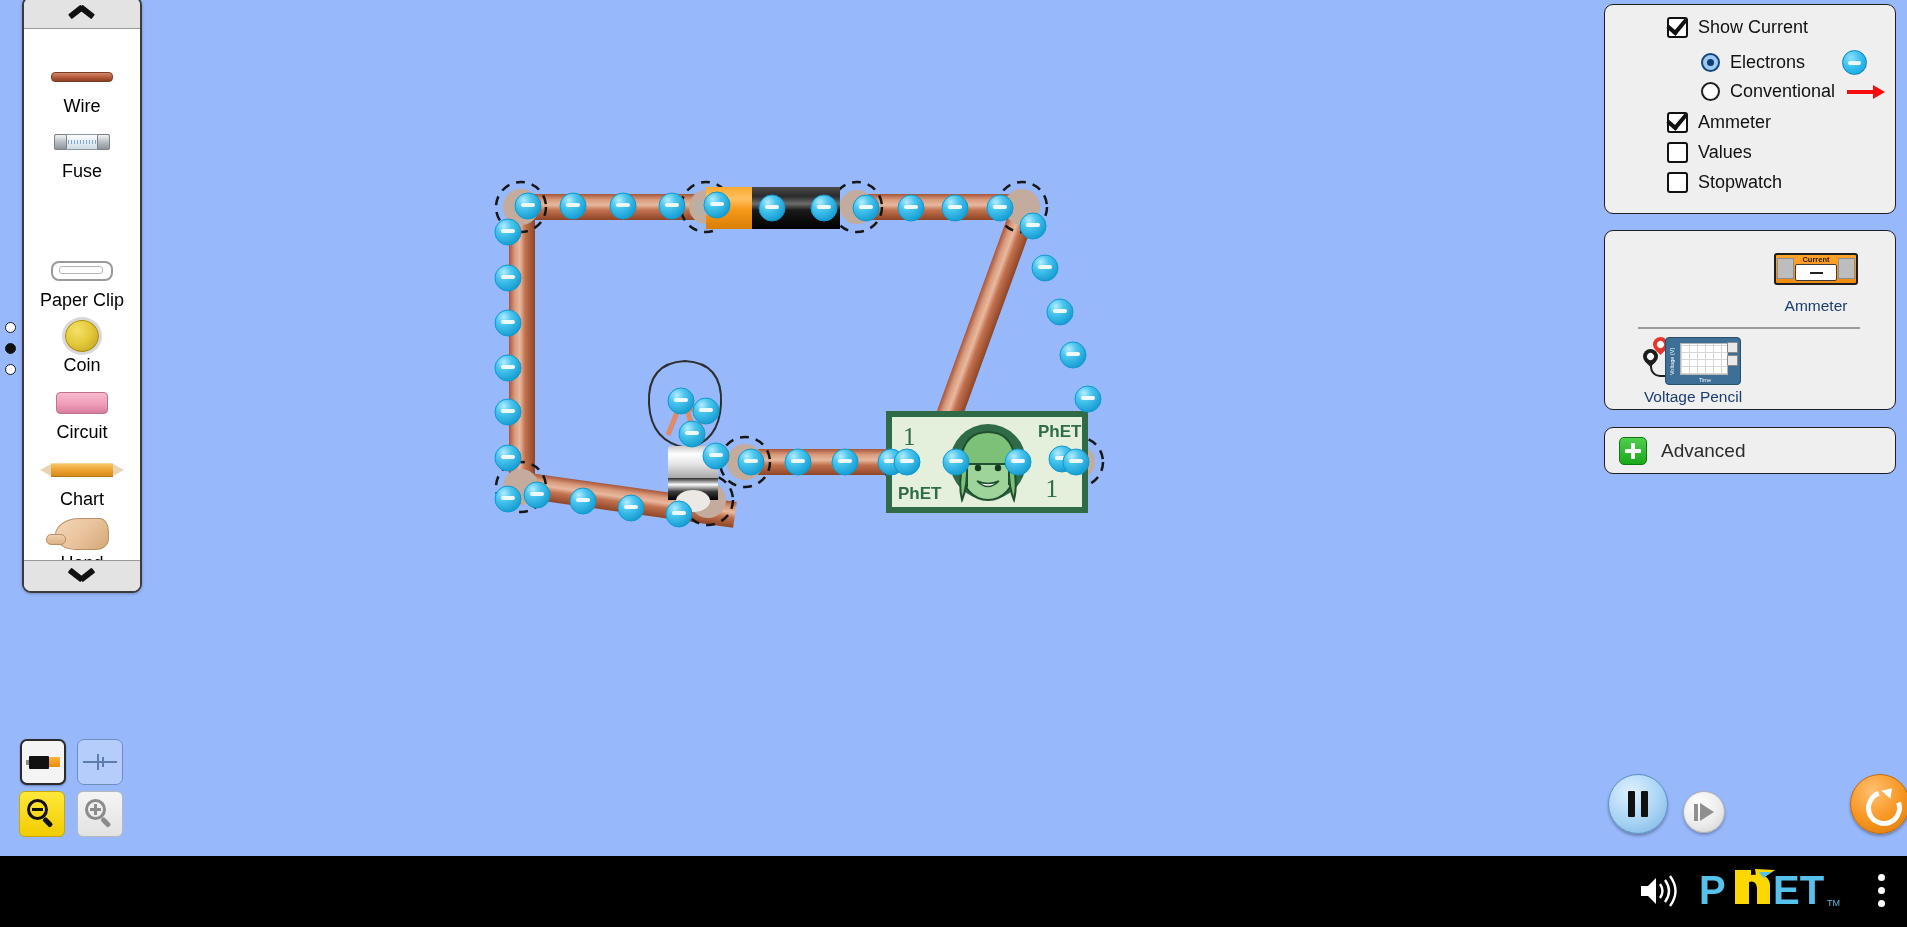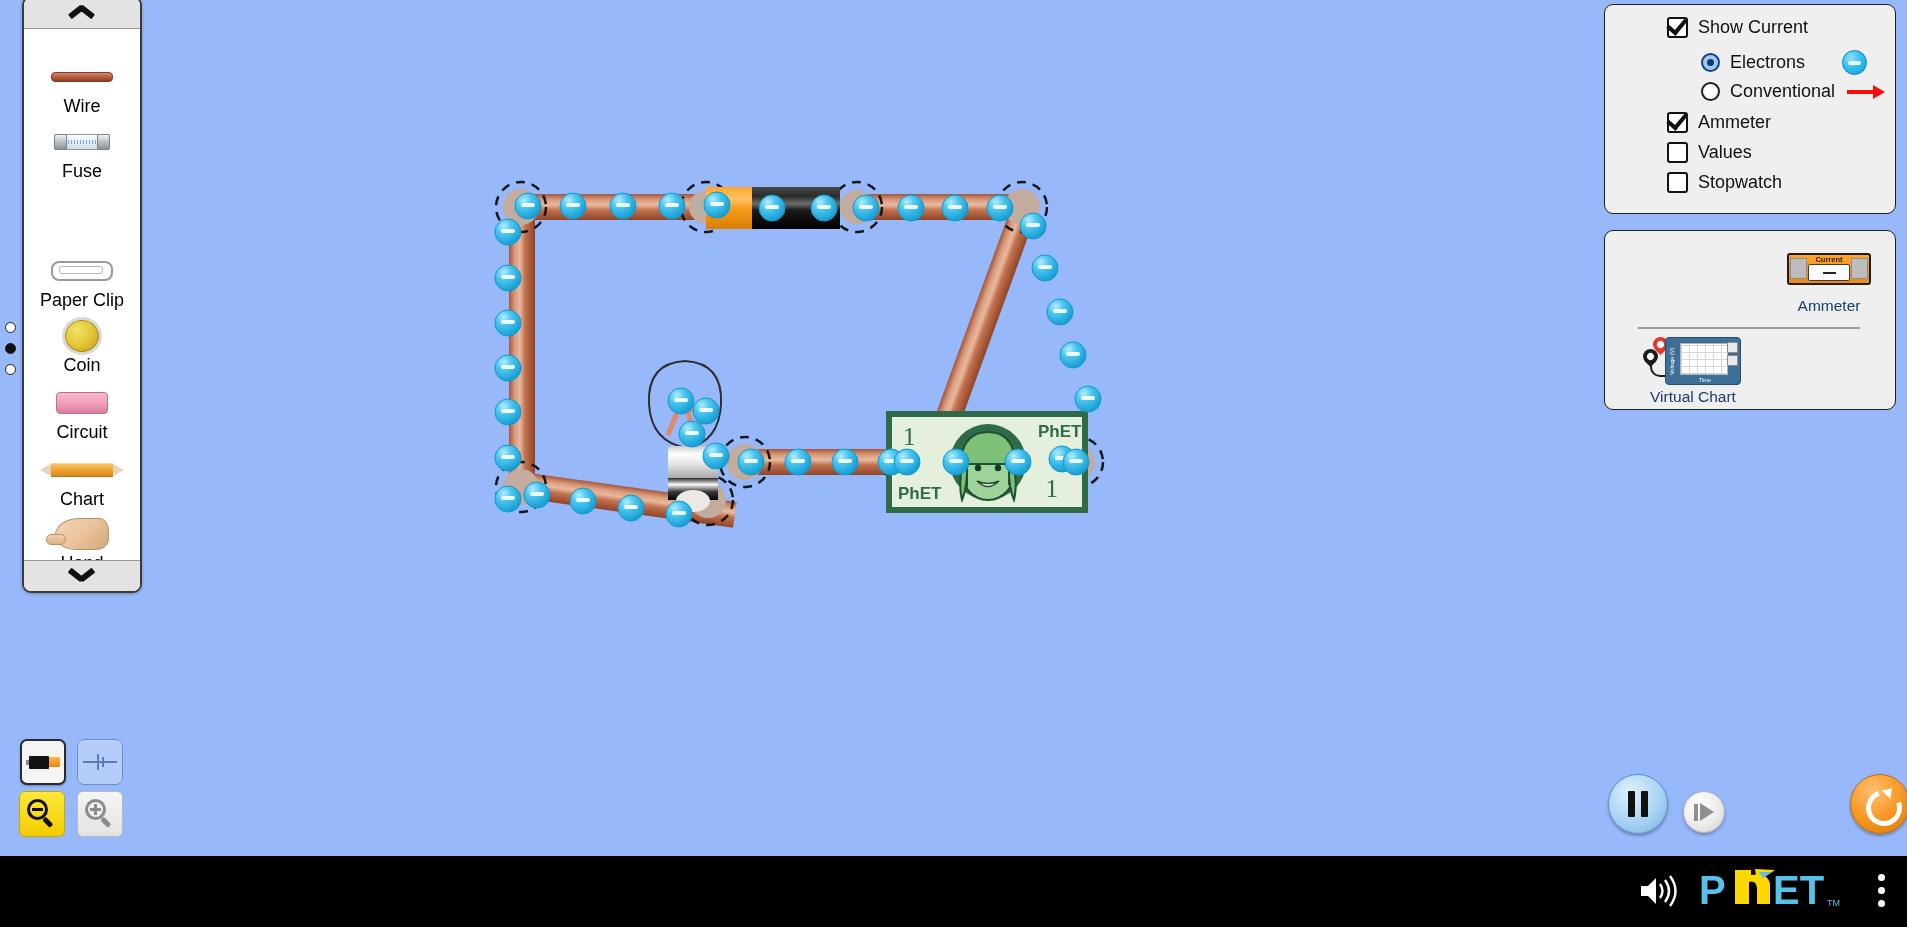--- a/index.html
+++ b/index.html
@@ -852,21 +852,21 @@
 
     <div class="ctrl-row" style="position:absolute;left:18px;top:167px">
       <div class="chk"></div>
       <div class="ctrl-label">Stopwatch</div>
     </div>
   </div>
 
   <div class="panel" id="panel-sensors">
 
 
-    <div class="sensor-cell" style="left:156px;top:22px;width:136px">
+    <div class="sensor-cell" style="left:143px;top:22px;width:136px">
       <div class="am">
         <div class="am-body"></div>
         <div class="am-gray l"></div>
           <div class="am-gray r"></div>
         <div class="am-title">Current</div>
         <div class="am-screen">
             <i></i>
           </div>
       </div>
       <div class="sensor-label" style="margin-top:12px">Ammeter</div>
@@ -882,25 +882,29 @@
         <div class="chart-box">
           <div class="chart-ylab">Voltage (V)</div>
           <div class="chart-plot"></div>
           <div class="chart-xlab">Time</div>
           <div class="chart-btns">
               <span></span>
               <span></span>
             </div>
         </div>
       </div>
-      <div class="sensor-label">Virtual Chart</div>
-    </div>
-
-  </div>
-
+      <div class="sensor-label">Voltage Pencil</div>
+    </div>
+
+  </div>
+
+  <div class="panel" id="panel-advanced">
+    <div id="adv-plus"></div>
+    <div id="adv-label">Advanced</div>
+  </div>
 
 
   <div class="timebtn" id="pause-btn">
     <div style="display:flex">
       <div class="bar"></div>
         <div class="bar"></div>
     </div>
   </div>
   <div class="timebtn" id="step-btn">
     <div style="display:flex;align-items:center">

